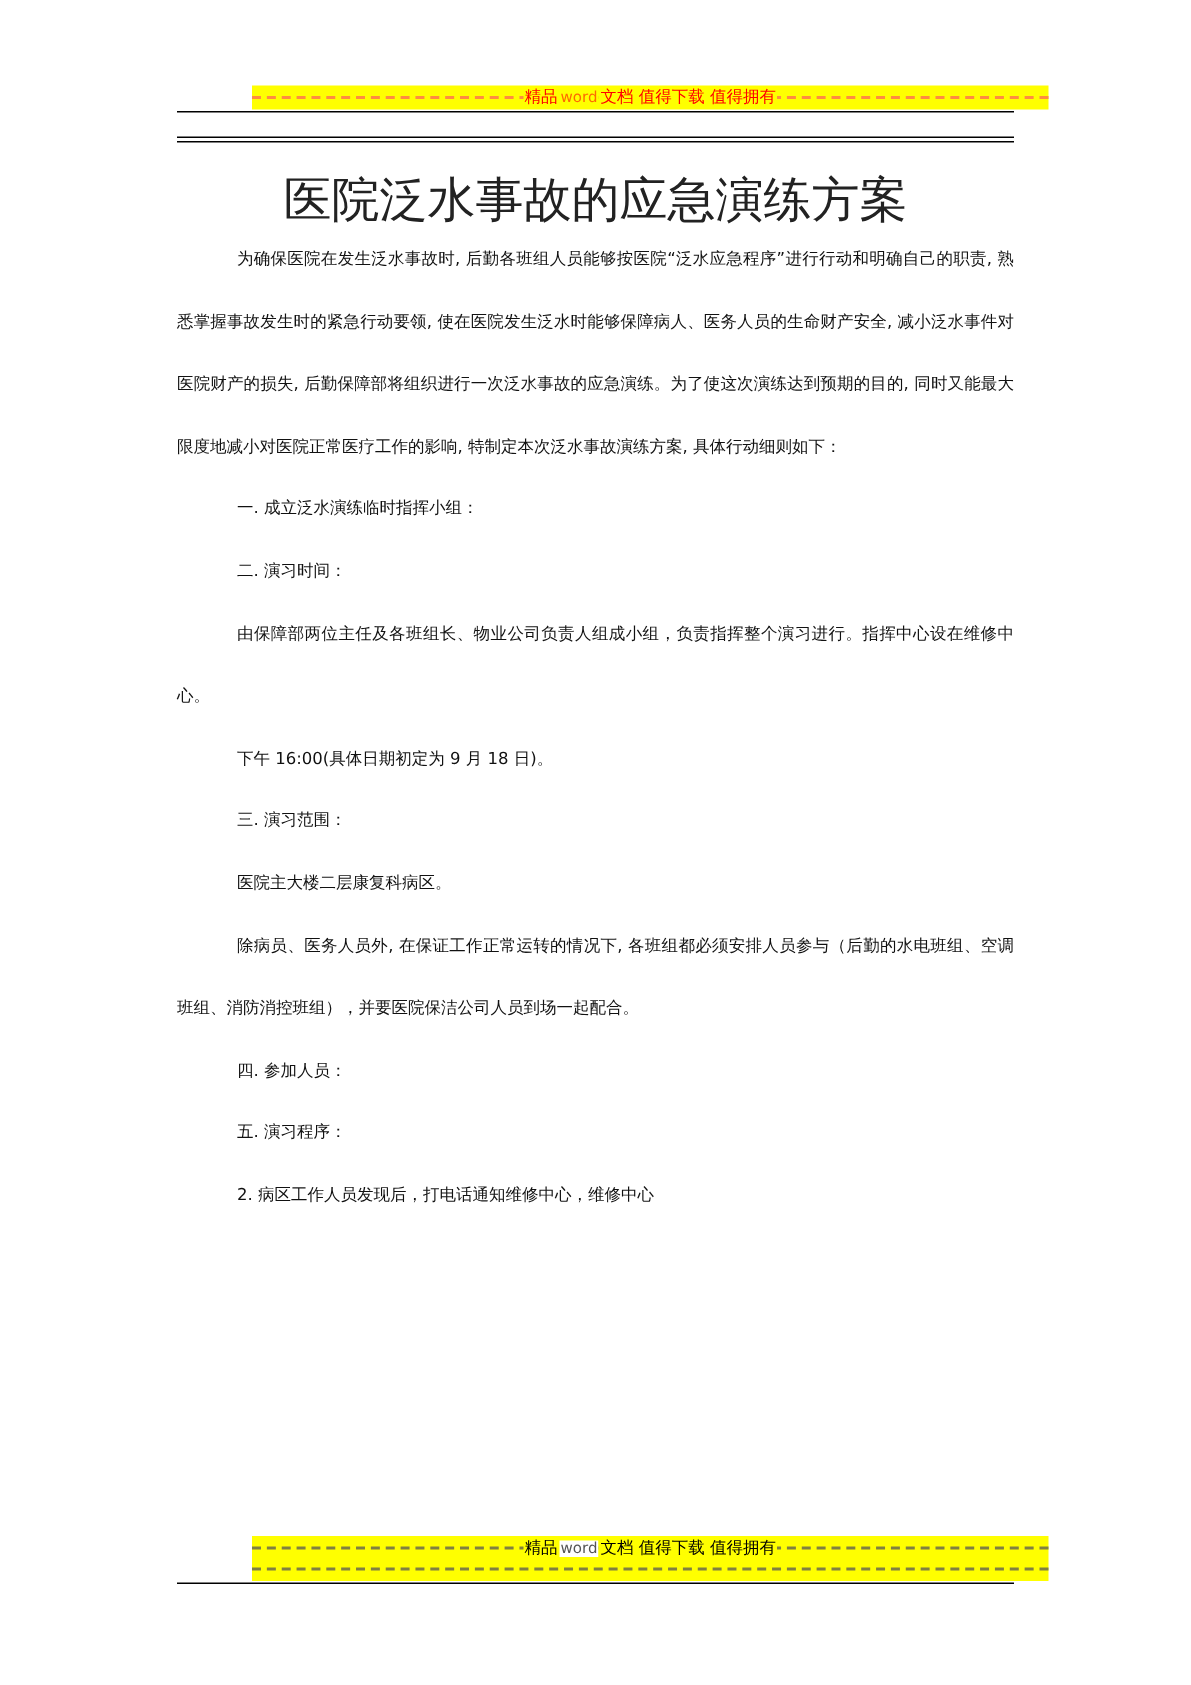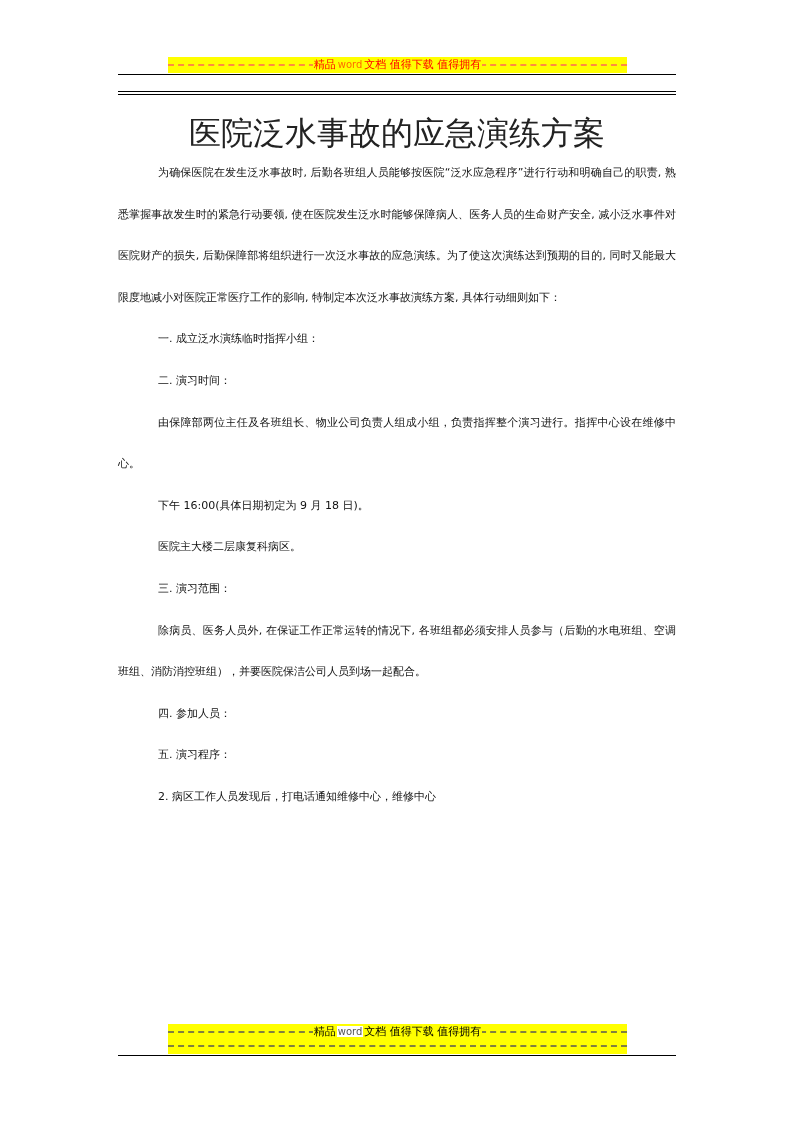--- a/index.html
+++ b/index.html
@@ -1,18 +1,18 @@
 <!DOCTYPE html>
 <html><head>
 <meta charset="utf-8">
 <style>
   html, body { margin:0; padding:0; background:#ffffff; }
   body { width:794px; height:1123px; position:relative; overflow:hidden;
          font-family: "DejaVu Sans", "Liberation Sans", sans-serif; color:#000; }
-  .band { position:absolute; left:168px; width:459px; background:#ffff00; }
+  .band { position:absolute; left:168px; width:531px; background:#ffff00; }
   .band .dash { position:absolute; left:0; right:0; border-top:2px dashed; height:0; }
   .band .label { position:absolute; left:0; right:0; text-align:center; font-size:11px; white-space:nowrap; }
   .band .label span { background:#ffff00; padding:0 1px; }
   .band .label .word { font-size:10px; }
   .rule { position:absolute; left:118px; width:558px; height:0; border-top:1.5px solid #000; }
   .title { position:absolute; left:118px; width:558px; top:112px; text-align:center;
            font-family: "DejaVu Serif", "Liberation Serif", serif; font-size:32px; color:#222; }
   .body { position:absolute; left:118px; width:558px; top:152px; font-size:11px; line-height:41.6px; color:#111; }
   .body p { margin:0; text-align:justify; }
   .indent { text-indent:40px; }
@@ -31,22 +31,22 @@
 <div class="rule" style="top:94px;"></div>
 
 <div class="title">医院泛水事故的应急演练方案</div>
 
 <div class="body">
   <p class="indent">为确保医院在发生泛水事故时, 后勤各班组人员能够按医院“泛水应急程序”进行行动和明确自己的职责, 熟悉掌握事故发生时的紧急行动要领, 使在医院发生泛水时能够保障病人、医务人员的生命财产安全, 减小泛水事件对医院财产的损失, 后勤保障部将组织进行一次泛水事故的应急演练。为了使这次演练达到预期的目的, 同时又能最大限度地减小对医院正常医疗工作的影响, 特制定本次泛水事故演练方案, 具体行动细则如下：</p>
   <p class="indent">一. 成立泛水演练临时指挥小组：</p>
   <p class="indent">二. 演习时间：</p>
   <p class="indent">由保障部两位主任及各班组长、物业公司负责人组成小组，负责指挥整个演习进行。指挥中心设在维修中心。</p>
   <p class="indent">下午 16:00(具体日期初定为 9 月 18 日)。</p>
+  <p class="indent">三. 演习范围：</p>
   <p class="indent">医院主大楼二层康复科病区。</p>
-  <p class="indent">三. 演习范围：</p>
   <p class="indent">除病员、医务人员外, 在保证工作正常运转的情况下, 各班组都必须安排人员参与（后勤的水电班组、空调班组、消防消控班组），并要医院保洁公司人员到场一起配合。</p>
   <p class="indent">四. 参加人员：</p>
   <p class="indent">五. 演习程序：</p>
   <p class="indent">2. 病区工作人员发现后，打电话通知维修中心，维修中心</p>
 </div>
 
 <div class="band" style="top:1024px;height:30px;">
   <div class="dash" style="top:7px;border-color:#808040;"></div>
   <div class="dash" style="top:21px;border-color:#808040;"></div>
   <div class="label" style="top:0;color:#000;">

